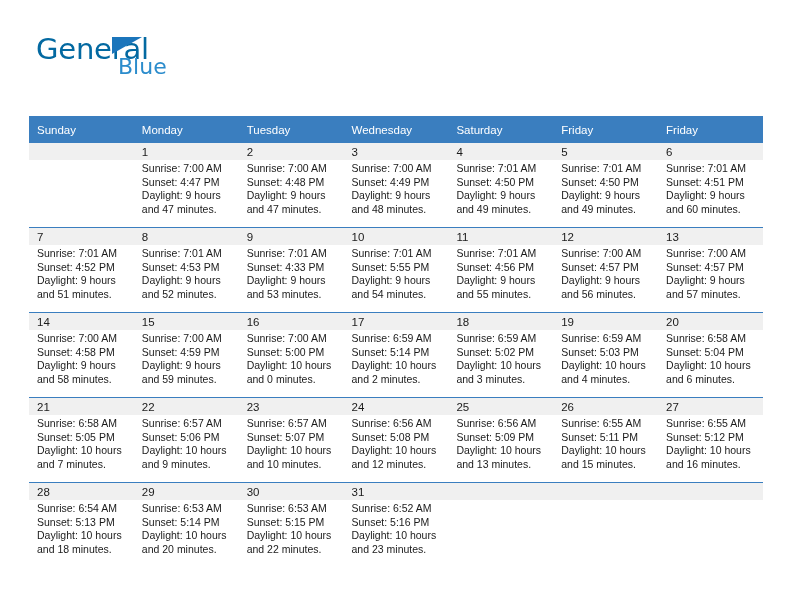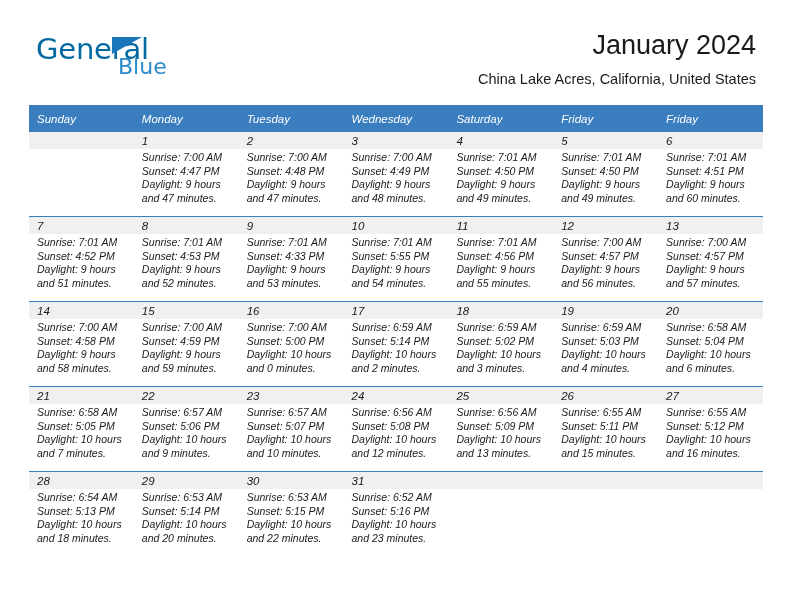--- a/index.html
+++ b/index.html
@@ -86,25 +86,24 @@
     color: #1a1a1a;
     line-height: 20px;
     margin-top: 7px;
     white-space: nowrap;
   }
 
   
   .calendar {
     position: absolute;
     left: 29px;
-    top: 105px;
+    top: 116px;
     width: 734px;
     border-collapse: collapse;
     table-layout: fixed;
-    font-style: italic;
   }
   .calendar col { width: 104.857px; }
 
   .calendar thead th {
     background: #3a7ebf;
     color: #ffffff;
     font-size: 11.5px;
     font-weight: 400;
     text-align: left;
     padding: 5px 0 5px 8px;
@@ -152,24 +151,20 @@
 <div class="page">
 
   <div class="top-bar">
 
     <div class="brand">
       <span class="brand-general">General</span>
       <span class="brand-flag"></span>
       <span class="brand-blue">Blue</span>
     </div>
 
-    <div class="title-block">
-      <div class="cal-title">January 2024</div>
-      <div class="cal-subtitle">China Lake Acres, California, United States</div>
-    </div>
 
   </div>
 
   <table class="calendar">
     <colgroup>
       <col>
         <col>
         <col>
         <col>
         <col>

